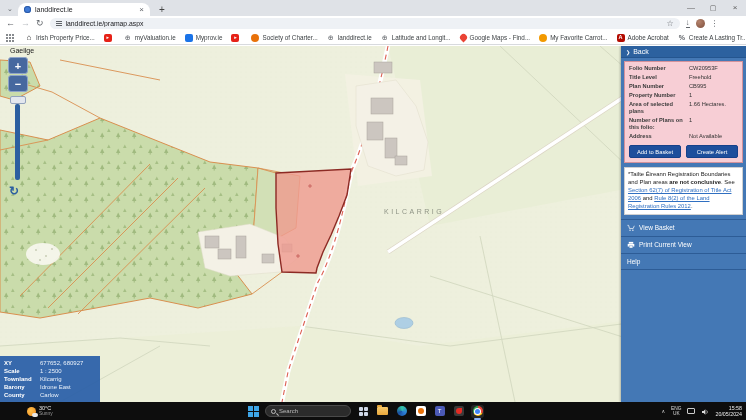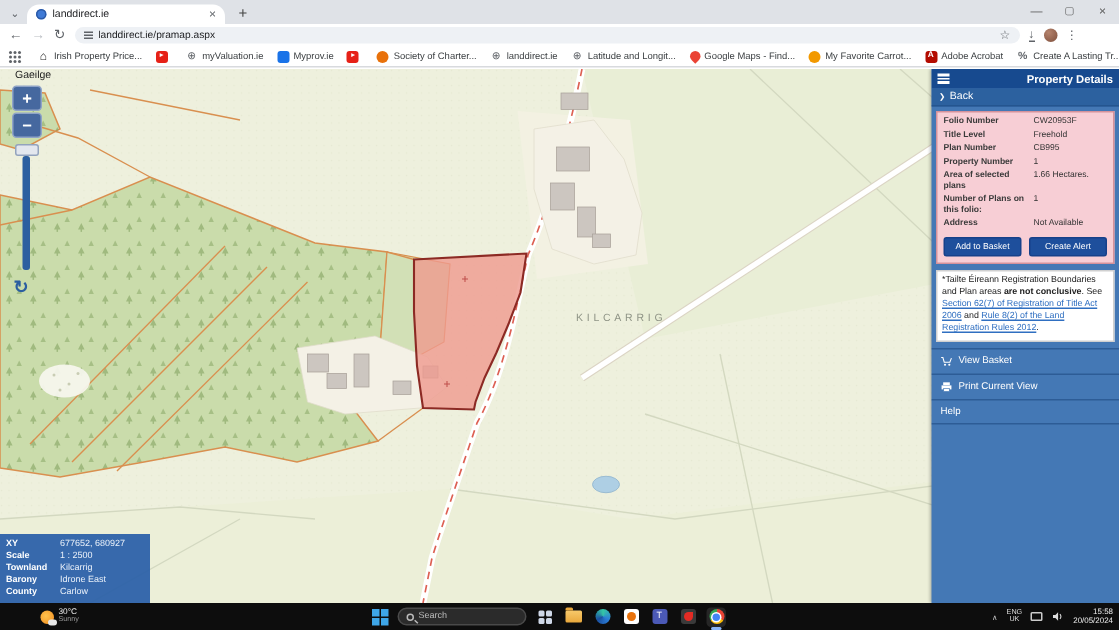--- a/index.html
+++ b/index.html
@@ -340,28 +340,20 @@
           <span class="ib-label">Barony</span>
           <span class="ib-value">Idrone East</span>
         </div>
       <div class="ib-row">
           <span class="ib-label">County</span>
           <span class="ib-value">Carlow</span>
         </div>
     </div>
 
     <aside class="panel">
-      <div class="p-head">
-        <span class="burger">
-            <i></i>
-            <i></i>
-            <i></i>
-          </span>
-        <span class="p-title">Property Details</span>
-      </div>
       <div class="p-back">
         <span class="chev">❯</span>
         <span>Back</span>
       </div>
 
       <div class="pinkbox">
         <div class="pd-row">
             <span class="pd-label">Folio Number</span>
             <span class="pd-value">CW20953F</span>
           </div>

